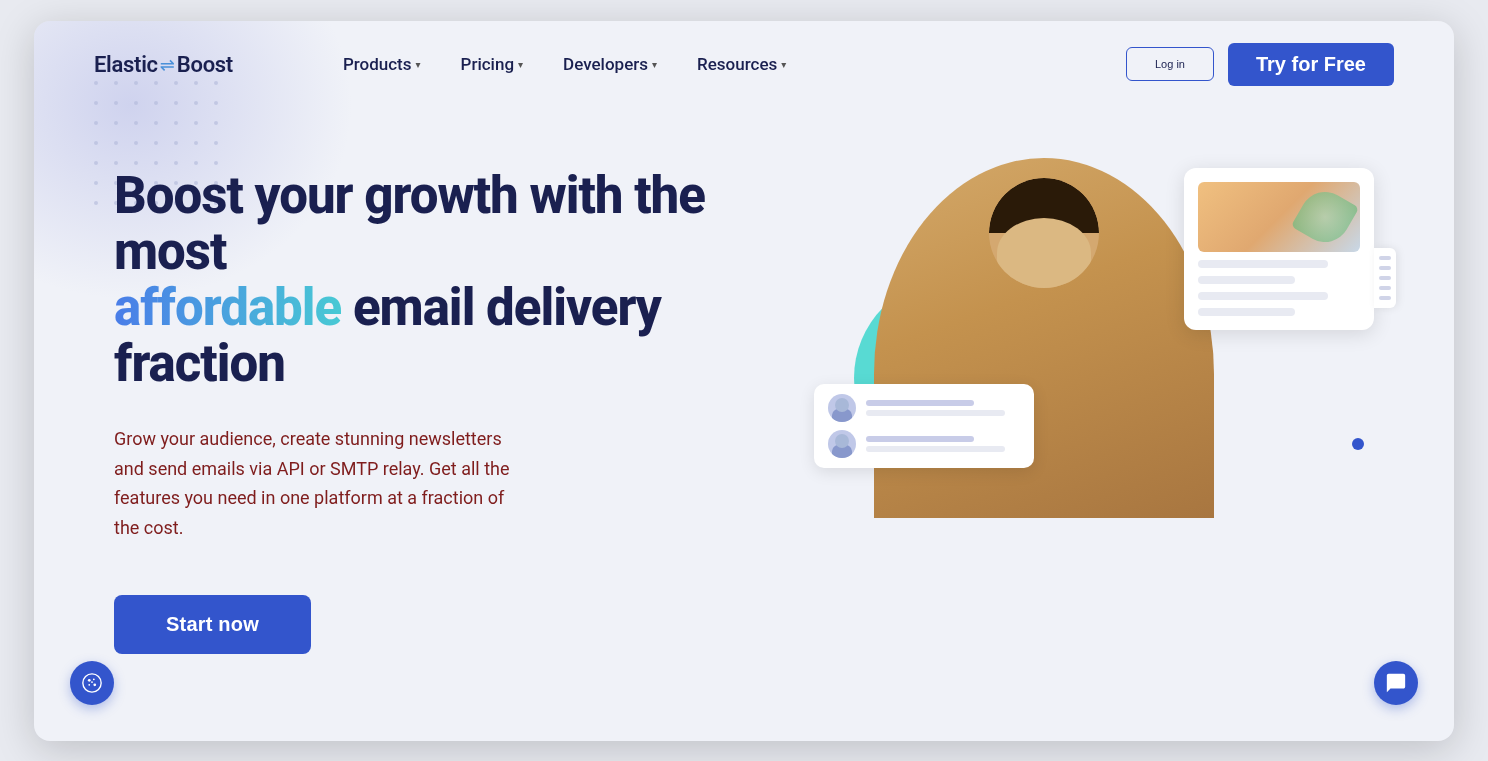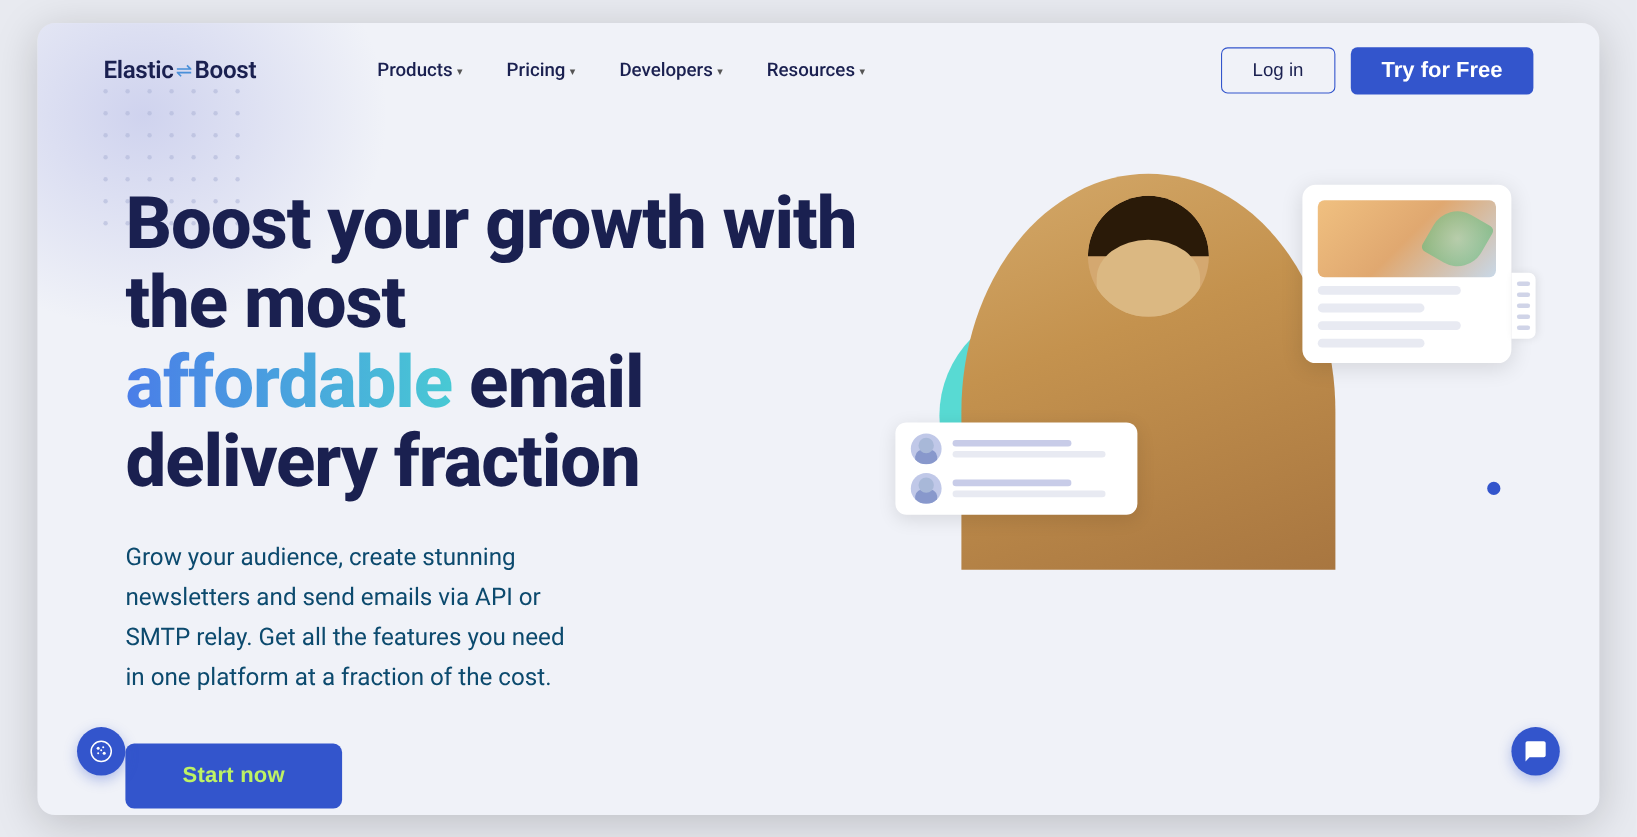--- a/index.html
+++ b/index.html
@@ -114,21 +114,21 @@
       display: flex;
       align-items: center;
       gap: 14px;
     }
 
     .btn-login {
       padding: 10px 28px;
       border: 1.5px solid #3355cc;
       background: transparent;
       color: #1a2050;
-      font-size: 17px;
+      font-size: 11px;
       font-weight: 500;
       border-radius: 6px;
       cursor: pointer;
     }
 
     .btn-try {
       padding: 10px 28px;
       background: #3355cc;
       color: #fff;
       font-size: 20px;
@@ -147,48 +147,48 @@
       align-items: flex-start;
     }
 
     .hero-left {
       flex: 1;
       max-width: 680px;
       padding-top: 20px;
     }
 
     .hero-title {
-      font-size: 66px;
+      font-size: 51px;
       font-weight: 800;
       color: #1a2050;
       line-height: 1.1;
       letter-spacing: -1px;
       margin-bottom: 32px;
     }
 
     .hero-title .affordable {
       background: linear-gradient(90deg, #4a7de8 0%, #48c9d4 100%);
       -webkit-background-clip: text;
       -webkit-text-fill-color: transparent;
       background-clip: text;
     }
 
     .hero-description {
-      font-size: 22px;
-      color: #0c4a6e;
+      font-size: 18px;
+      color: #7f1d1d;
       line-height: 1.65;
       max-width: 420px;
-      margin-bottom: 41px;
+      margin-bottom: 52px;
     }
 
     .btn-start {
       display: inline-block;
       padding: 18px 52px;
       background: #3355cc;
-      color: #bef264;
+      color: #ffffff;
       font-size: 20px;
       font-weight: 600;
       border-radius: 8px;
       border: none;
       cursor: pointer;
       letter-spacing: 0.2px;
     }
 
     
     .hero-right {

